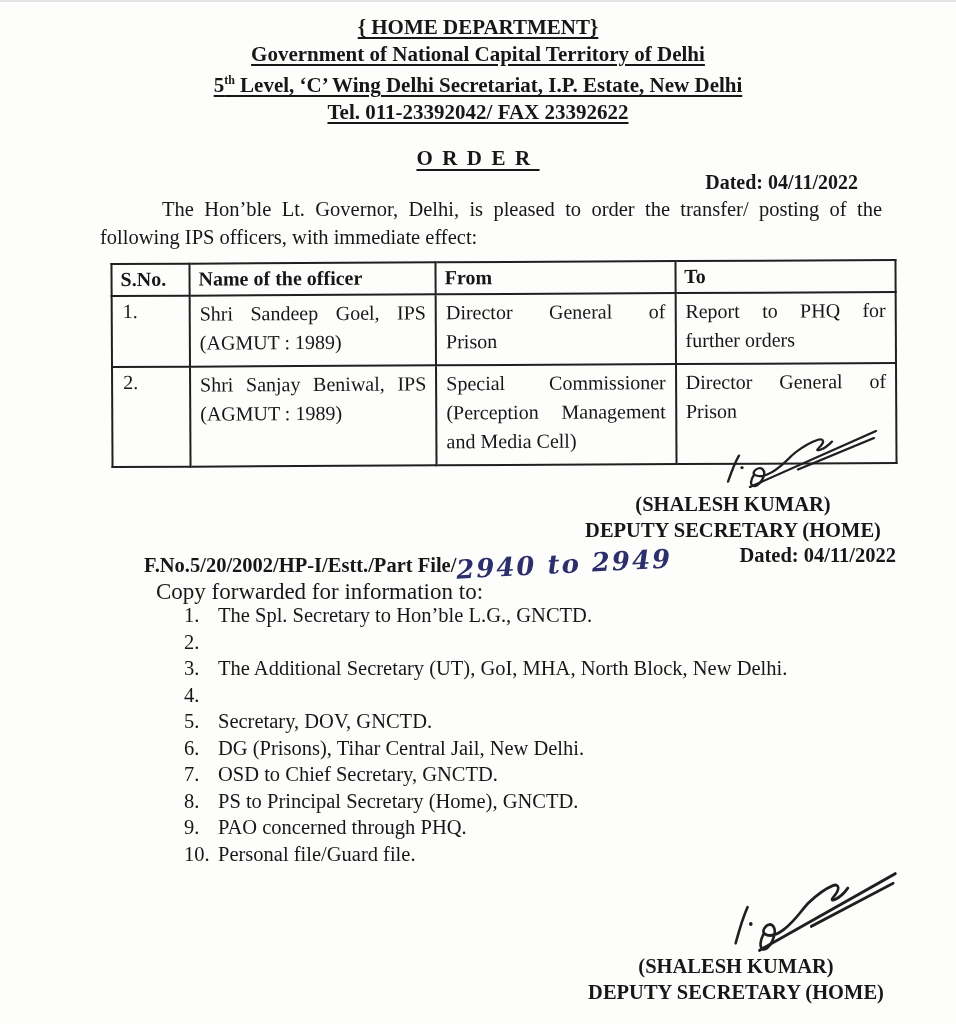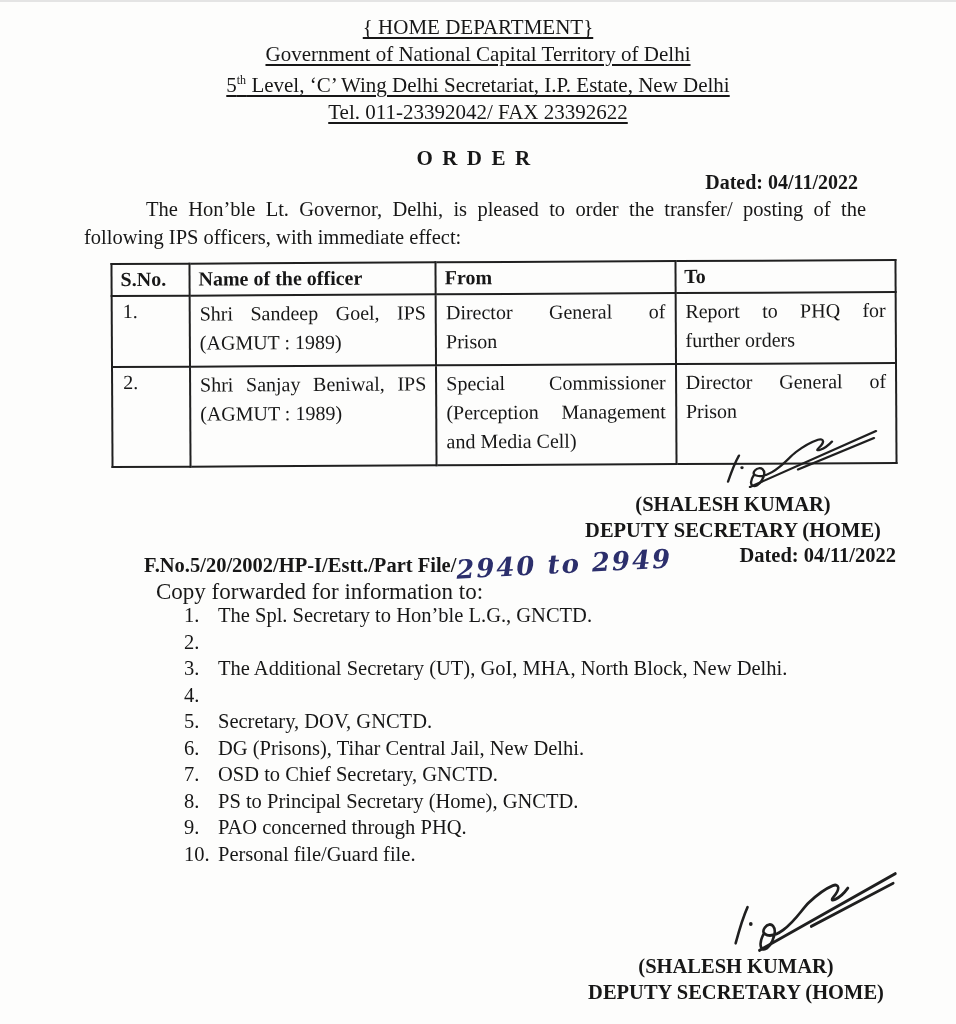--- a/index.html
+++ b/index.html
@@ -1,31 +1,31 @@
 <!DOCTYPE html>
 <html><head>
 <meta charset="utf-8">
 <style>
   html,body{margin:0;padding:0;background:#ffffff;}
   .page{position:relative;width:956px;height:1024px;background:#fdfdfc;
         font-family:"Liberation Serif",serif;color:#171717;overflow:hidden;}
   .scan-edge{position:absolute;top:0;left:0;width:100%;height:2px;background:#e4e4e4;}
 
   
-  .hdr{position:absolute;top:14px;left:0;width:100%;text-align:center;font-weight:normal;}
+  .hdr{position:absolute;top:14px;left:0;width:100%;text-align:center;font-weight:bold;}
   .hdr-line{display:block;font-size:21px;line-height:26.5px;
             text-decoration:underline;text-decoration-thickness:2px;text-underline-offset:3px;}
   sup{font-size:12px;}
 
   .order-title{position:absolute;top:146px;left:0;width:100%;text-align:center;
                font-weight:bold;font-size:21px;letter-spacing:0.45em;}
-  .order-title span{text-decoration-thickness:2px;text-underline-offset:4px;text-align:right;}
+  .order-title span{text-decoration:underline;text-decoration-thickness:2px;text-underline-offset:4px;text-align:right;}
   .dated-top{position:absolute;top:171px;right:98px;font-weight:bold;font-size:20px;}
 
-  .intro{position:absolute;top:195px;left:84px;width:782px;font-size:20.5px;
+  .intro{position:absolute;top:195px;left:100px;width:782px;font-size:20.5px;
          line-height:28px;text-align:justify;text-indent:62px;}
 
   
   .ttable{position:absolute;top:261px;left:111px;width:786px;border-collapse:collapse;
           transform:rotate(-0.3deg);}
   .ttable th,.ttable td{border:2px solid #202020;vertical-align:top;}
   .ttable th{font-size:20px;font-weight:bold;text-align:left;padding:3px 8px 4px;}
   .ttable td{font-size:20px;padding:3px 9px 8px;}
   .cell-line{display:block;line-height:29px;}
   .jl{text-align:justify;text-align-last:justify;}

